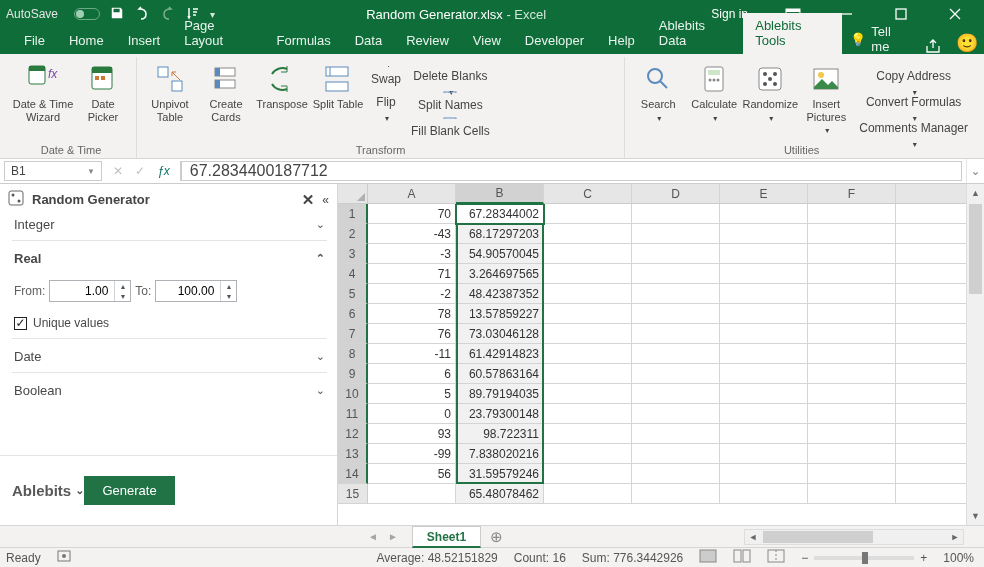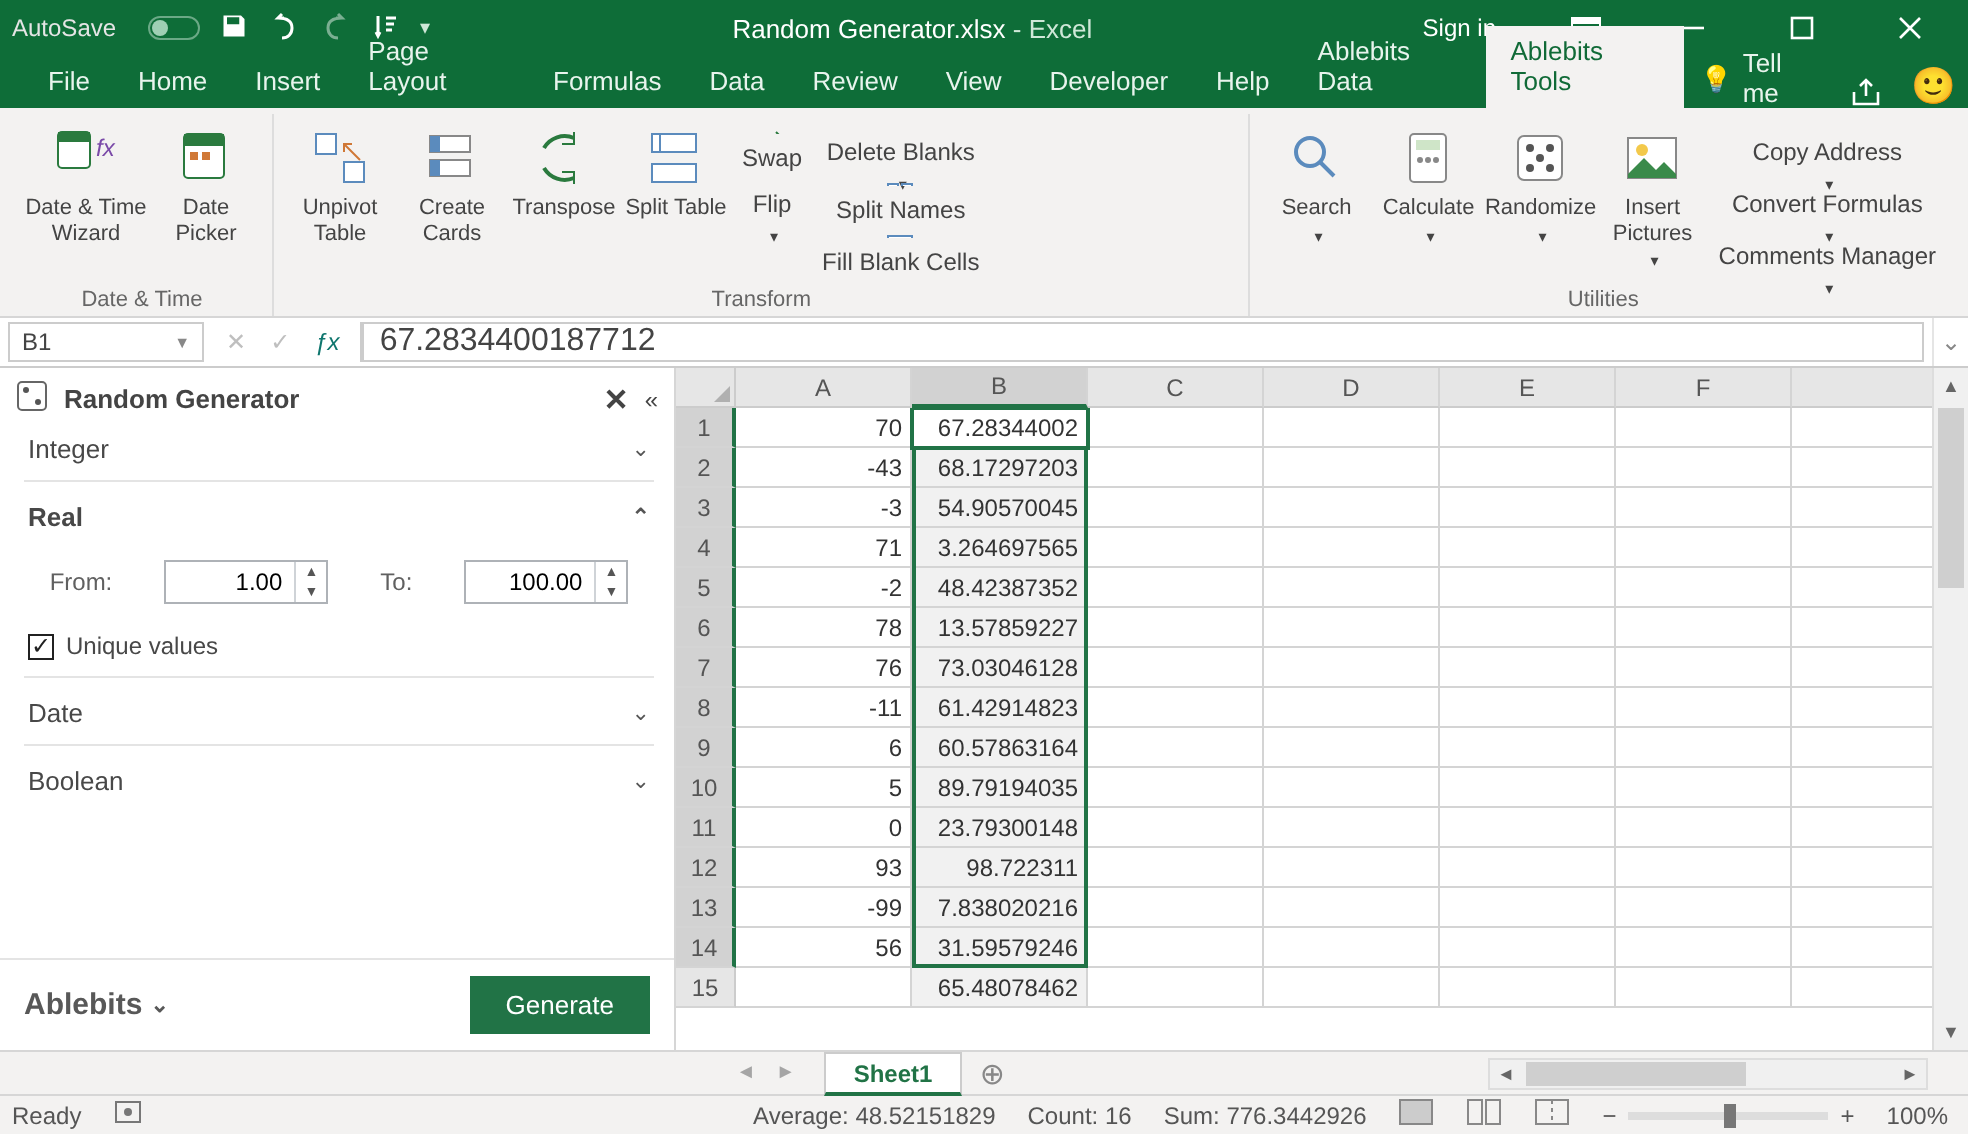--- a/index.html
+++ b/index.html
@@ -56,28 +56,28 @@
   .panel-head { display:flex; align-items:center; padding:6px 8px; gap:8px; font-size:13px; color:#444; }
   .panel-head .ttl { flex:1; font-weight:600; }
   .panel-head .x { font-weight:bold; font-size:15px; }
   .panel-body { flex:1; overflow:hidden; padding:0 10px 0 12px; }
   .section { border-top:1px solid #e4e4e4; padding:10px 2px 8px; }
   .section:first-child { border-top:none; padding-top:2px; }
   .sect-row { display:flex; align-items:center; justify-content:space-between; font-size:13px; color:#484848; }
   .sect-row.bold { font-weight:600; }
   .chev { font-size:11px; color:#555; }
   .real-body { padding-top:14px; }
-  .inputs { display:flex; align-items:center; gap:26px; font-size:12px; color:#606060;justify-content:center; }
+  .inputs { display:flex; align-items:center; gap:4px; font-size:12px; color:#606060; }
   .spin { display:flex; border:1px solid #aeb2b7; height:22px; width:82px; }
   .spin input { border:none; width:64px; text-align:right; padding-right:6px; font-size:12px; outline:none; }
   .spin .btns { width:16px; border-left:1px solid #cfd3d7; display:flex; flex-direction:column; }
   .spin .btns div { flex:1; display:flex; align-items:center; justify-content:center; font-size:7px; color:#555; }
   .chk { margin-top:14px; display:flex; align-items:center; gap:6px; font-size:12px; color:#484848;}
   .chk .box { width:13px; height:13px; border:1px solid #212121; display:flex; align-items:center; justify-content:center; color:#212121; font-size:12px; line-height:1;}
-  .panel-foot { border-top:1px solid #e4e4e4; padding:8px 12px; display:flex; align-items:center; justify-content:space-between; }
+  .panel-foot { border-top:1px solid #e4e4e4; padding:20px 12px; display:flex; align-items:center; }
   .brand { font-size:15px; font-weight:600; color:#585858; display:flex; align-items:center; gap:4px;}
   .gen { background:#217346; color:#fff; border:none; padding:7px 18px; font-size:13px; }
 
   
   .sheet { flex:1; display:flex; flex-direction:column; position:relative; }
   .colhead { display:flex; height:20px; background:#e6e6e6; }
   .corner { width:30px; border-right:1px solid #ccc; border-bottom:1px solid #ccc; background:#e6e6e6; position:relative;}
   .corner::after{ content:""; position:absolute; right:2px; bottom:2px; border-style:solid; border-width:0 0 8px 8px; border-color:transparent transparent #b0b0b0 transparent;}
   .ch { width:88px; border-right:1px solid #d4d4d4; border-bottom:1px solid #ccc; display:flex; align-items:center; justify-content:center; font-size:12px; color:#555; background:#e6e6e6;}
   .ch.sel { background:#d2d2d2; border-bottom:2px solid #217346; }

